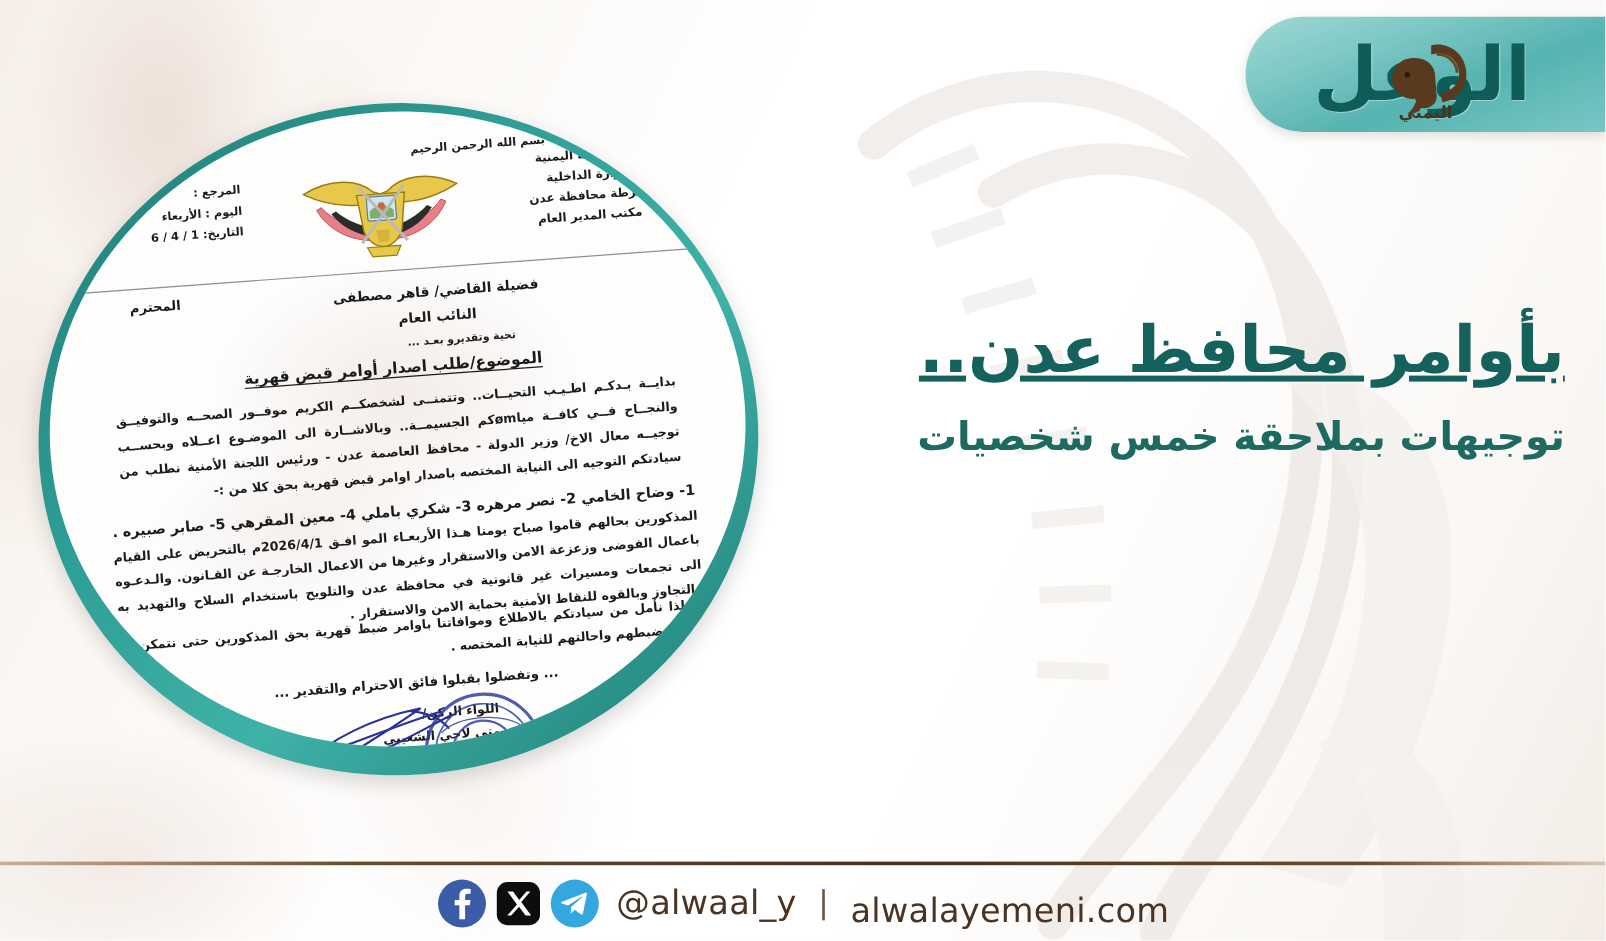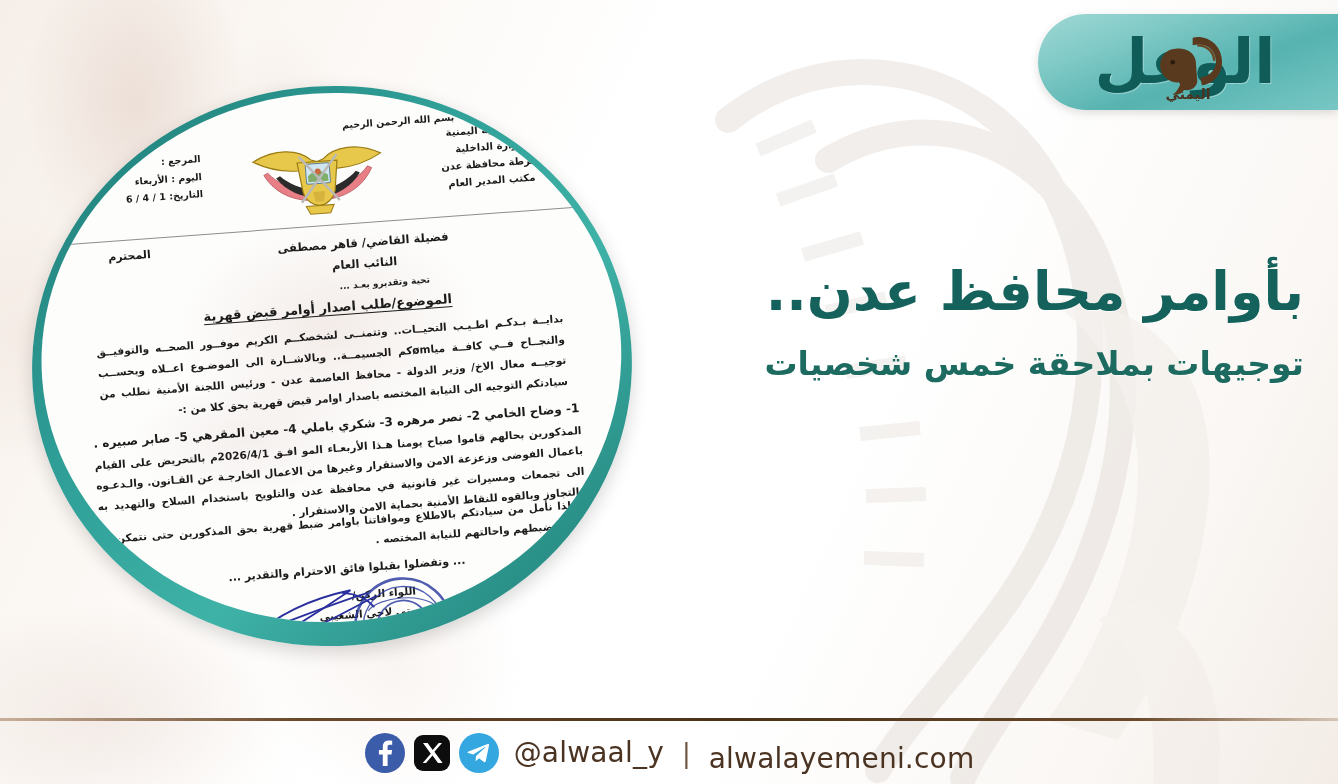--- a/index.html
+++ b/index.html
@@ -74,20 +74,21 @@
   
   .headline-wrap{
     position:absolute;right:34px;top:262px;width:590px;
     text-align:right;direction:rtl;
   }
   .headline{
     font-size:54px;font-weight:bold;color:#15615c;line-height:1.12;
     letter-spacing:-1px;
     text-shadow:0 1px 0 rgba(255,255,255,.65);
     margin:0 0 16px 0;
+    text-decoration:underline;
   }
   .subline{
     font-size:33px;font-weight:bold;color:#1d6b60;line-height:1.55;
     text-shadow:0 1px 0 rgba(255,255,255,.55);
     margin:0;
   }
   .subline span{display:block;text-align:right;}
 
   
   .doc-shell{

